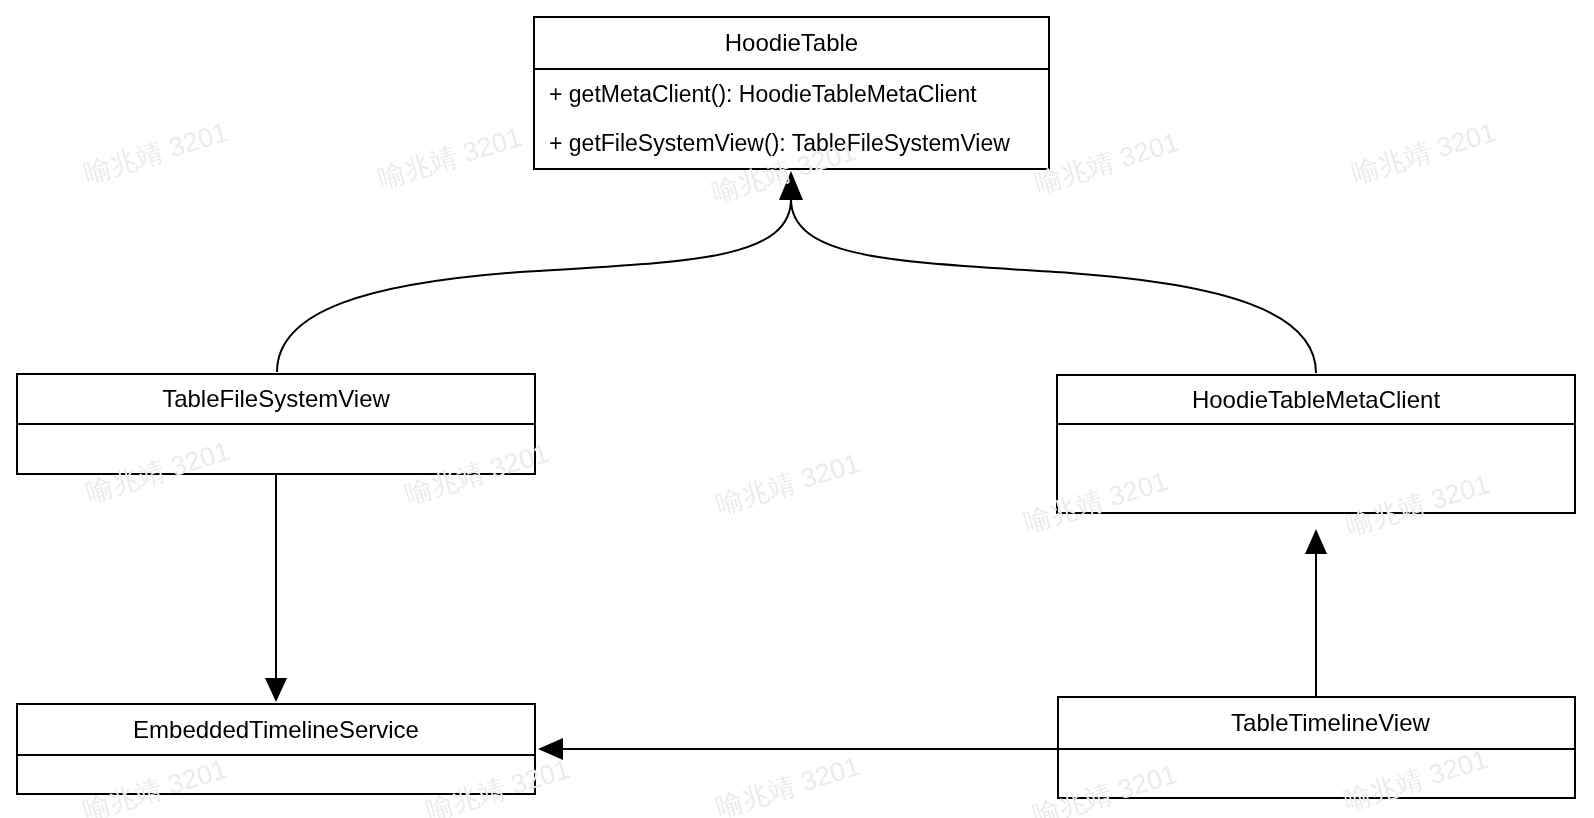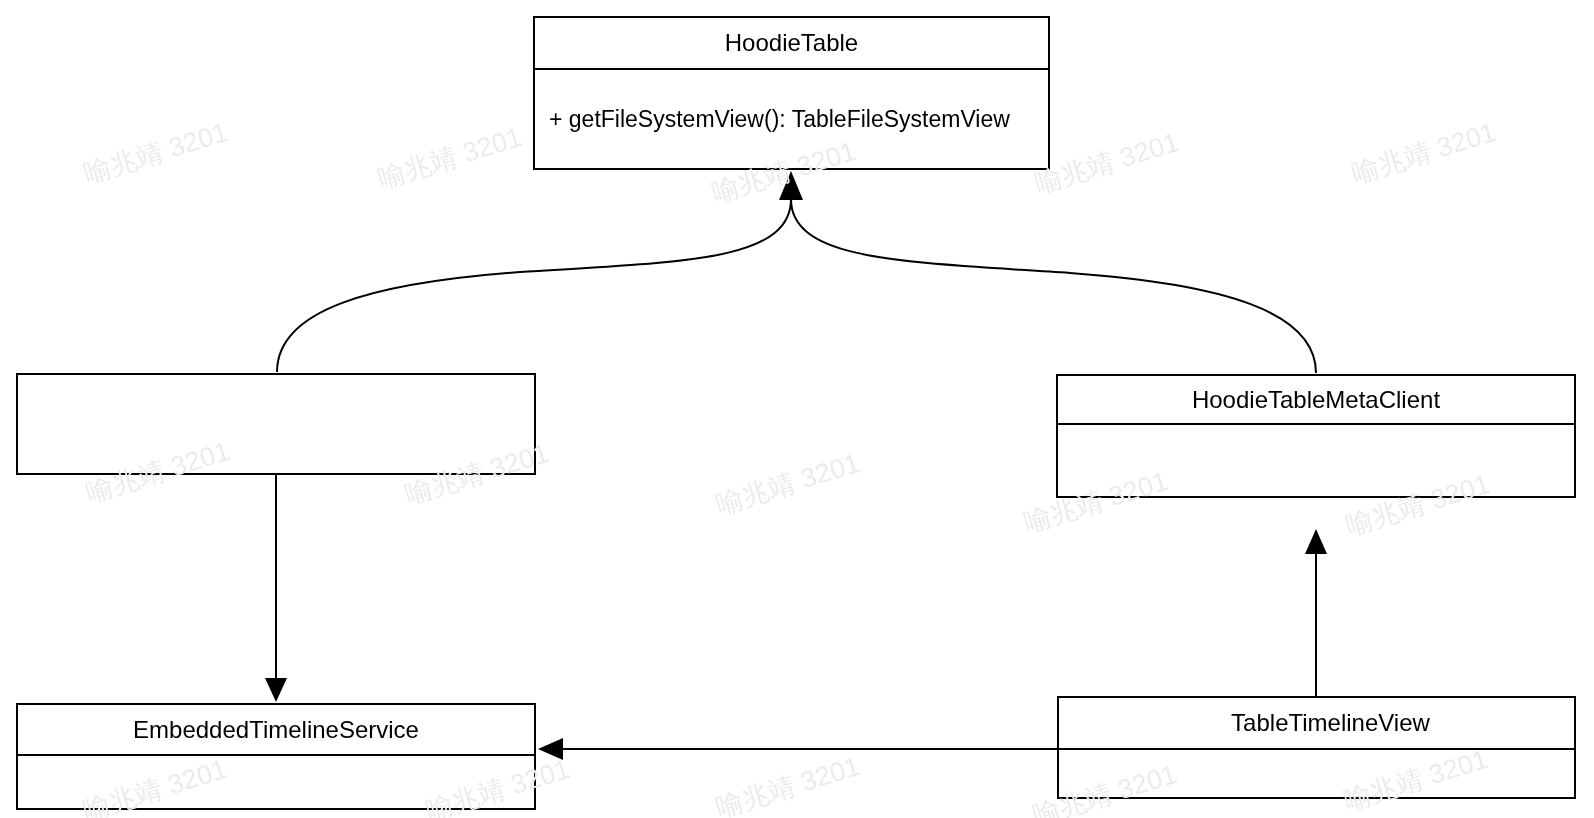--- a/index.html
+++ b/index.html
@@ -64,33 +64,35 @@
     <path d="M 1316 696 L 1316 553" fill="none" stroke="#000000" stroke-width="2"></path>
     <polygon points="1316,529 1305,554 1327,554" fill="#000000"></polygon>
 
     <path d="M 1057 749 L 561 749" fill="none" stroke="#000000" stroke-width="2"></path>
     <polygon points="538,749 563,738 563,760" fill="#000000"></polygon>
   </svg>
 
   <div class="uml-class" style="left:533px;top:16px;width:517px;height:154px;">
     <div class="uml-title" style="height:52px;">HoodieTable</div>
     <div class="uml-body">
+      <div class="uml-method">+ getMetaClient(): HoodieTableMetaClient</div>
       <div class="uml-method">+ getFileSystemView(): TableFileSystemView</div>
     </div>
   </div>
 
   <div class="uml-class" style="left:16px;top:373px;width:520px;height:102px;">
+    <div class="uml-title" style="height:50px;">TableFileSystemView</div>
     <div class="uml-body"></div>
   </div>
 
-  <div class="uml-class" style="left:1056px;top:374px;width:520px;height:124px;gap:48px;">
+  <div class="uml-class" style="left:1056px;top:374px;width:520px;height:140px;gap:48px;">
     <div class="uml-title" style="height:49px;">HoodieTableMetaClient</div>
   </div>
 
-  <div class="uml-class" style="left:16px;top:703px;width:520px;height:107px;">
+  <div class="uml-class" style="left:16px;top:703px;width:520px;height:92px;">
     <div class="uml-title" style="height:51px;">EmbeddedTimelineService</div>
     <div class="uml-body"></div>
   </div>
 
   <div class="uml-class" style="left:1057px;top:696px;width:519px;height:103px;">
     <div class="uml-title" style="height:52px;padding-left:28px;">TableTimelineView</div>
     <div class="uml-body"></div>
   </div>
 
   <span class="wm" style="left: 156px; top: 153px; color: rgb(235, 235, 235);">喻兆靖 3201</span>

